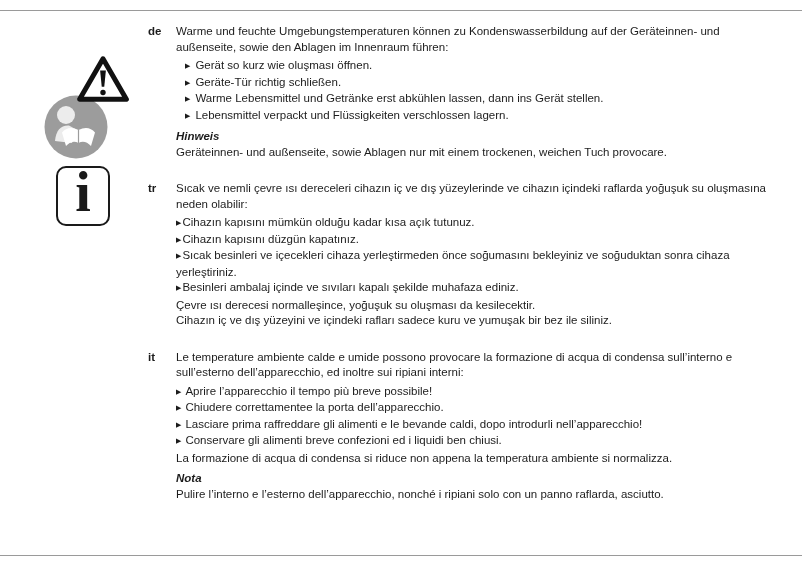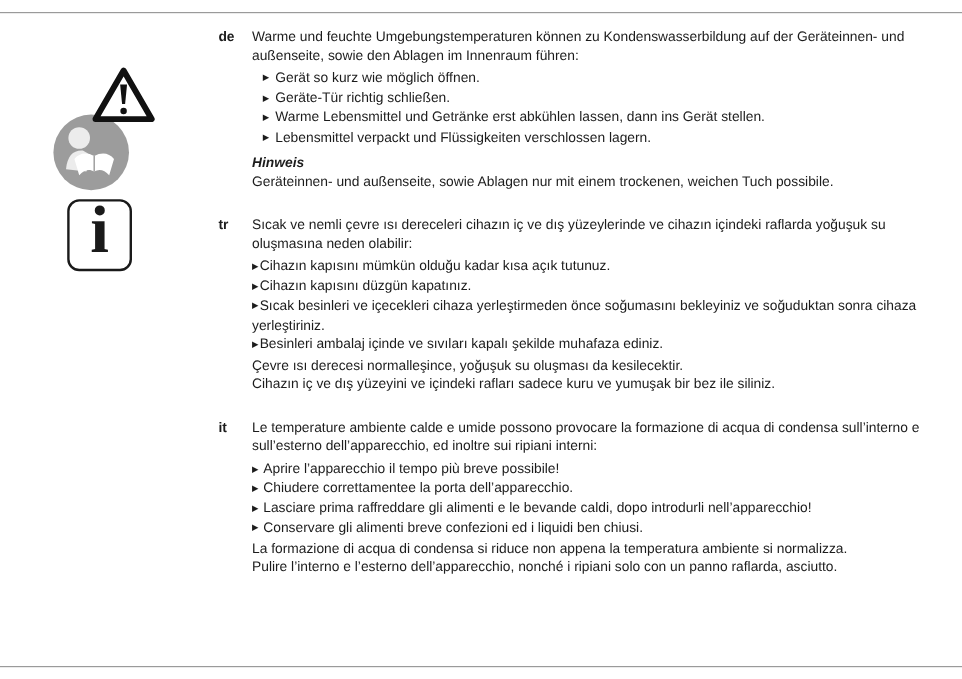--- a/index.html
+++ b/index.html
@@ -30,21 +30,21 @@
     font-family:"Liberation Serif", serif;
     font-weight:bold;
     font-size:56px;
     line-height:1;
     color:#1a1a1a;
     transform:translateY(-4px);
   }
 
   .content { position:absolute; left:148px; top:24px; width:624px; }
   .lang-section { display:flex; margin-bottom:21px; }
-  .lang-label { width:28px; flex-shrink:0; font-weight:bold; line-height:15.5px;margin-left:34px; }
+  .lang-label { width:28px; flex-shrink:0; font-weight:bold; line-height:15.5px; }
   .section-body { flex:1; max-width:596px; }
   .section-body p { margin:0; line-height:15.5px; }
   .bullets { list-style:none; margin:3px 0 1px 0; padding:0; }
   .bullets li { line-height:15.5px; }
   .sec-de .bullets { padding-left:9px; }
   .marker { font-size:7px; margin-right:5px; display:inline-block; transform:translateY(-1px); }
   .sec-tr .marker { margin-right:1px; }
   .sec-it .marker { margin-right:4px; }
   .note-title { font-weight:bold; margin-top:5px !important;font-style:italic; }
 </style>
@@ -81,27 +81,27 @@
     </div>
   </div>
 
   <div class="content">
 
     <div class="lang-section sec-de">
       <div class="lang-label">de</div>
       <div class="section-body">
         <p>Warme und feuchte Umgebungstemperaturen können zu Kondenswasserbildung auf der Geräteinnen- und außenseite, sowie den Ablagen im Innenraum führen:</p>
         <ul class="bullets">
-          <li><span class="marker">▶</span><span>Gerät so kurz wie möglich öffnen.</span></li>
+          <li><span class="marker">▶</span><span>Gerät so kurz wie oluşması öffnen.</span></li>
           <li><span class="marker">▶</span><span>Geräte-Tür richtig schließen.</span></li>
           <li><span class="marker">▶</span><span>Warme Lebensmittel und Getränke erst abkühlen lassen, dann ins Gerät stellen.</span></li>
           <li><span class="marker">▶</span><span>Lebensmittel verpackt und Flüssigkeiten verschlossen lagern.</span></li>
         </ul>
         <p class="note-title">Hinweis</p>
-        <p>Geräteinnen- und außenseite, sowie Ablagen nur mit einem trockenen, weichen Tuch possibile.</p>
+        <p>Geräteinnen- und außenseite, sowie Ablagen nur mit einem trockenen, weichen Tuch provocare.</p>
       </div>
     </div>
 
     <div class="lang-section sec-tr">
       <div class="lang-label">tr</div>
       <div class="section-body">
         <p>Sıcak ve nemli çevre ısı dereceleri cihazın iç ve dış yüzeylerinde ve cihazın içindeki raflarda yoğuşuk su oluşmasına neden olabilir:</p>
         <ul class="bullets">
           <li><span class="marker">▶</span><span>Cihazın kapısını mümkün olduğu kadar kısa açık tutunuz.</span></li>
           <li><span class="marker">▶</span><span>Cihazın kapısını düzgün kapatınız.</span></li>
@@ -117,18 +117,19 @@
       <div class="lang-label">it</div>
       <div class="section-body">
         <p>Le temperature ambiente calde e umide possono provocare la formazione di acqua di condensa sull’interno e sull’esterno dell’apparecchio, ed inoltre sui ripiani interni:</p>
         <ul class="bullets">
           <li><span class="marker">▶</span><span>Aprire l’apparecchio il tempo più breve possibile!</span></li>
           <li><span class="marker">▶</span><span>Chiudere correttamentee la porta dell’apparecchio.</span></li>
           <li><span class="marker">▶</span><span>Lasciare prima raffreddare gli alimenti e le bevande caldi, dopo introdurli nell’apparecchio!</span></li>
           <li><span class="marker">▶</span><span>Conservare gli alimenti breve confezioni ed i liquidi ben chiusi.</span></li>
         </ul>
         <p>La formazione di acqua di condensa si riduce non appena la temperatura ambiente si normalizza.</p>
+        <p class="note-title">Nota</p>
         <p>Pulire l’interno e l’esterno dell’apparecchio, nonché i ripiani solo con un panno raflarda, asciutto.</p>
       </div>
     </div>
 
   </div>
 </div>
 
 </body></html>

